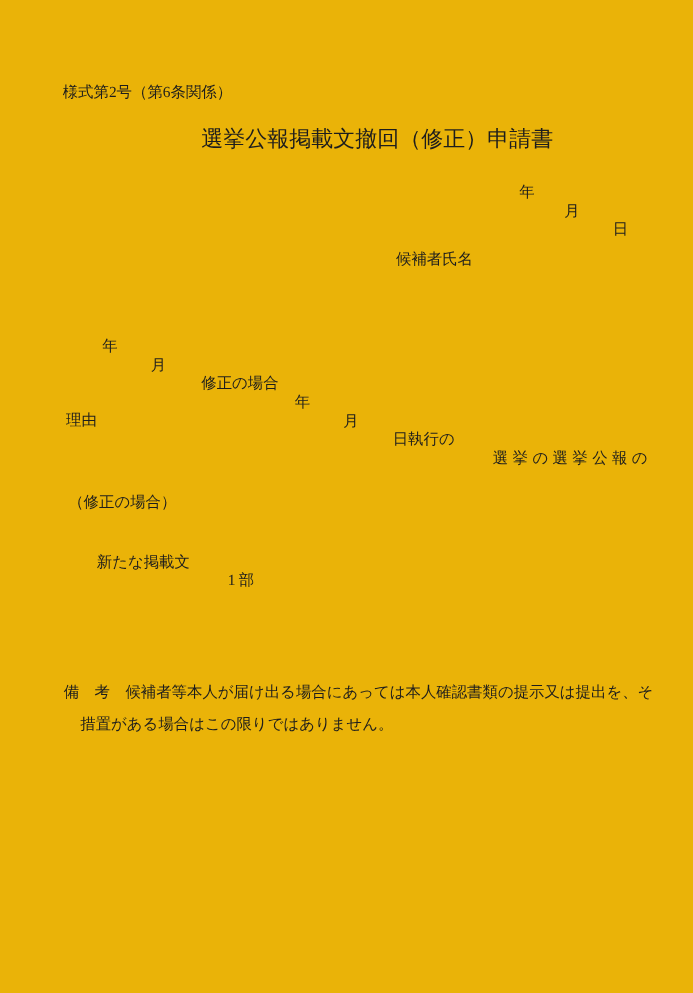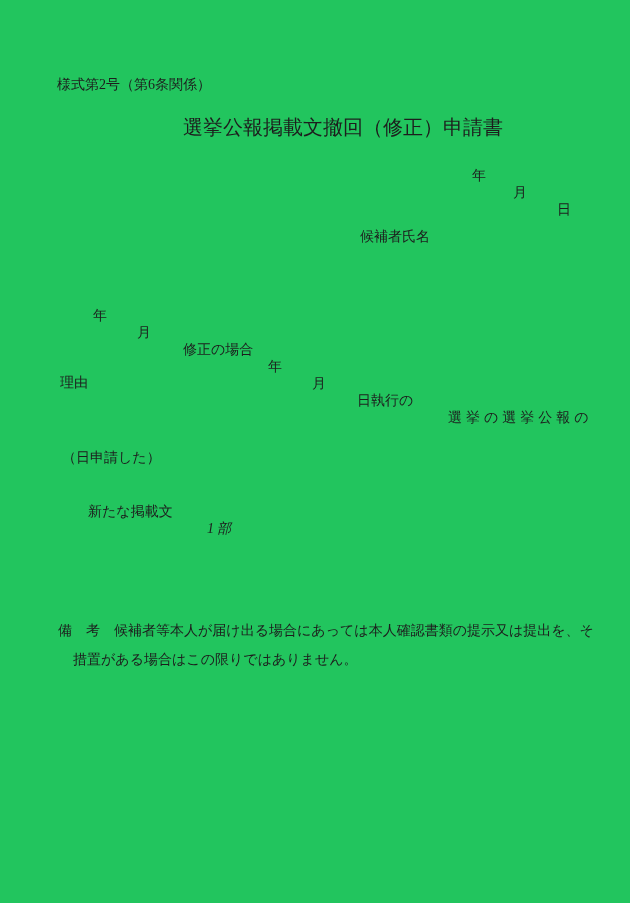--- a/index.html
+++ b/index.html
@@ -1,20 +1,20 @@
 <!DOCTYPE html>
 <html lang="ja"><head>
 <meta charset="utf-8">
 <style>
   html, body { margin: 0; padding: 0; background: #ffffff; }
   .page {
     position: relative;
     width: 630px;
     height: 903px;
-    background: #22c55e;
+    background: #eab308;
     font-family: "Liberation Serif", "DejaVu Serif", serif;
     color: #1d1d1d;
     overflow: hidden;
   }
   .t {
     position: absolute;
     font-size: 14px;
     line-height: 17px;
     white-space: pre;
   }
@@ -34,21 +34,21 @@
   .b-year2  { left: 268px; }
   .b-month2 { left: 312px; }
   .b-day2   { left: 357px; }
   .b-elect  { left: 448px; letter-spacing: 4px; }
   .body-line2 { left: 57px; top: 316px; }
   .reason-label { left: 60px; top: 374px; }
   .correction-case { left: 62px; top: 449px; }
   .new-text-line { left: 0; top: 486px; width: 516px; height: 18px; }
   .new-text-line span { position: absolute; }
   .nt-label  { left: 88px; }
-  .nt-copies { left: 207px; letter-spacing: 3px; font-style: italic; }
+  .nt-copies { left: 207px; letter-spacing: 3px; }
   .remarks {
     position: absolute;
     left: 58px;
     top: 616px;
     width: 556px;
     font-size: 14px;
     line-height: 29px;
   }
   .remark-line { white-space: pre; }
   .remark-line + .remark-line { padding-left: 15px; }
@@ -77,21 +77,21 @@
     <span class="b-day1">修正の場合</span>
     <span class="b-year2">年</span>
     <span class="b-month2">月</span>
     <span class="b-day2">日執行の</span>
     <span class="b-elect">選挙の選挙公報の</span>
   </div>
 
 
   <div class="t reason-label">理由</div>
 
-  <div class="t correction-case">（日申請した）</div>
+  <div class="t correction-case">（修正の場合）</div>
 
   <div class="t new-text-line">
     <span class="nt-label">新たな掲載文</span>
     <span class="nt-copies">1部</span>
   </div>
 
   <div class="remarks">
     <div class="remark-line">備　考　候補者等本人が届け出る場合にあっては本人確認書類の提示又は提出を、そ</div>
     <div class="remark-line">措置がある場合はこの限りではありません。</div>
   </div>

